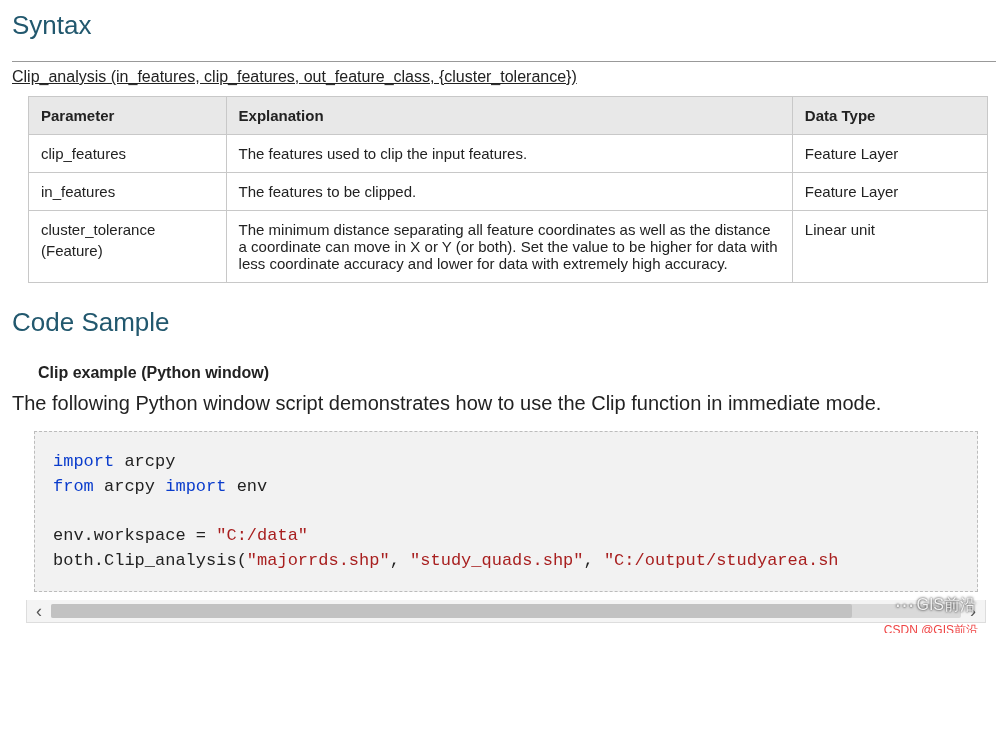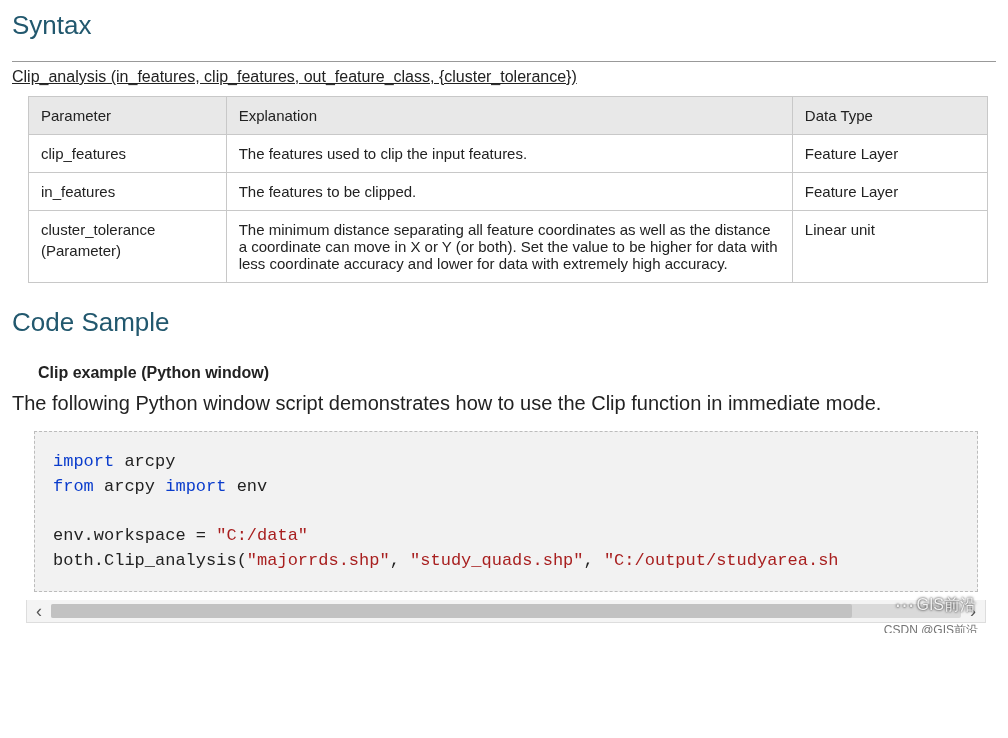--- a/index.html
+++ b/index.html
@@ -38,21 +38,21 @@
   }
   table.params th, table.params td {
     border: 1px solid #c8c8c8;
     padding: 10px 12px;
     text-align: left;
     vertical-align: top;
     font-size: 15px;
   }
   table.params th {
     background: #e8e8e8;
-    font-weight: normal;
+    font-weight: bold;
   }
   .col-param { width: 175px; }
   .col-expl  { width: 560px; }
   .col-type  { width: 175px; }
   .expl-cell { padding-left: 22px; }
   .param-opt { display: block; margin-top: 4px; }
 
   .subheading {
     font-weight: bold;
     font-size: 16px;
@@ -127,21 +127,21 @@
     display: flex;
     align-items: center;
     gap: 4px;
   }
   .watermark .dots { letter-spacing: -2px; font-size: 20px; }
   .csdn-credit {
     position: absolute;
     right: 8px;
     bottom: -16px;
     font-size: 12px;
-    color: #737373;
+    color: #ef4444;
   }
 </style>
 </head>
 <body>
 
 <h2 class="section-heading">Syntax</h2>
 <div class="syntax-line">Clip_analysis (in_features, clip_features, out_feature_class, {cluster_tolerance})</div>
 
 <table class="params">
   <thead>
@@ -156,21 +156,21 @@
         <td>clip_features</td>
         <td class="expl-cell">The features used to clip the input features.</td>
         <td>Feature Layer</td>
       </tr>
       <tr>
         <td>in_features</td>
         <td class="expl-cell">The features to be clipped.</td>
         <td>Feature Layer</td>
       </tr>
       <tr>
-        <td>cluster_tolerance<span class="param-opt">(Parameter)</span></td>
+        <td>cluster_tolerance<span class="param-opt">(Feature)</span></td>
         <td class="expl-cell">The minimum distance separating all feature coordinates as well as the distance a coordinate can move in X or Y (or both). Set the value to be higher for data with less coordinate accuracy and lower for data with extremely high accuracy.</td>
         <td>Linear unit</td>
       </tr>
     </tbody>
 </table>
 
 <h2 class="section-heading codesample">Code Sample</h2>
 <div class="subheading">Clip example (Python window)</div>
 <div class="code-desc">The following Python window script demonstrates how to use the Clip function in immediate mode.</div>
 

